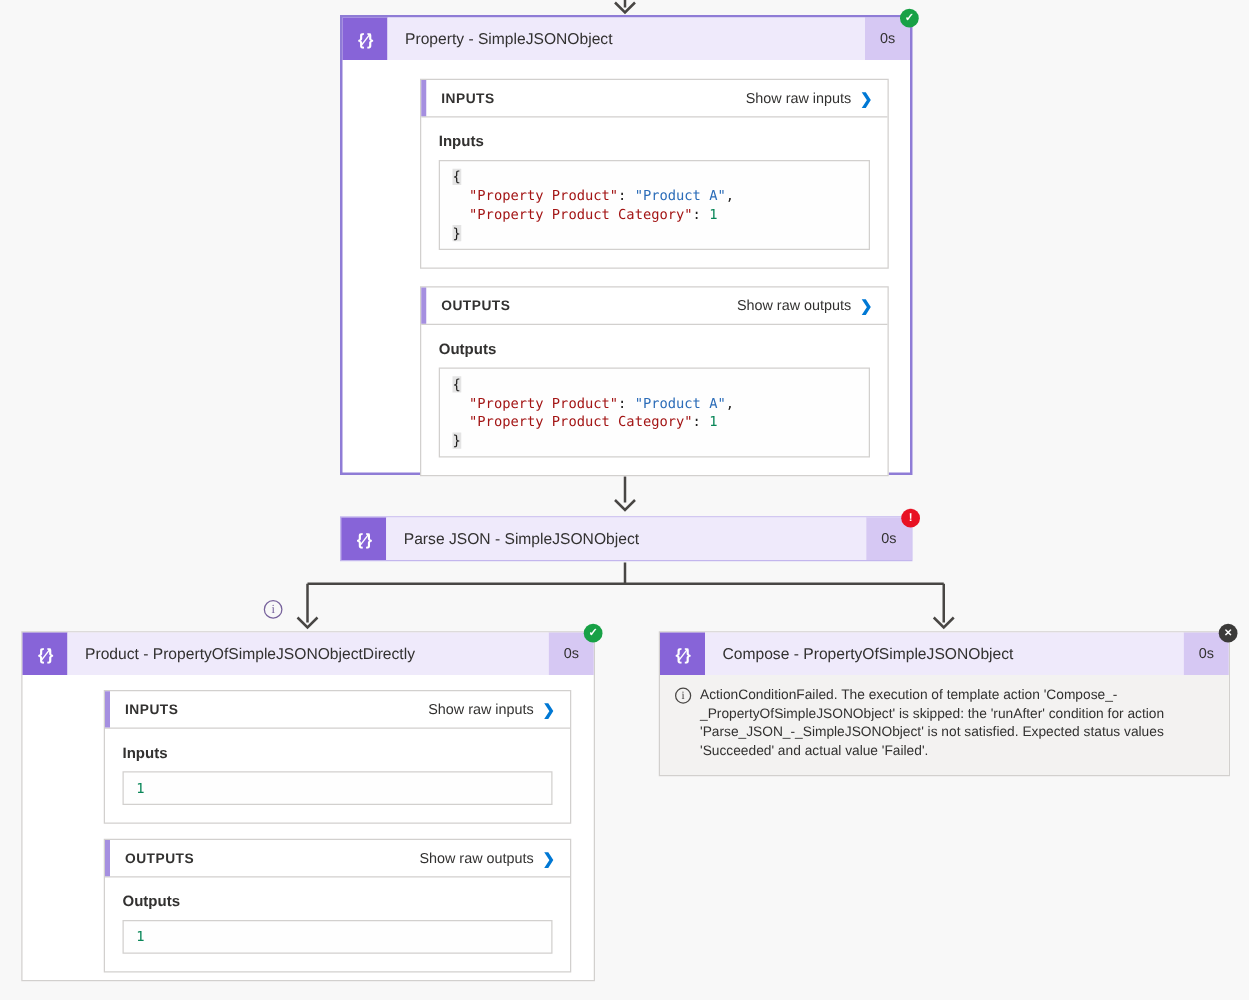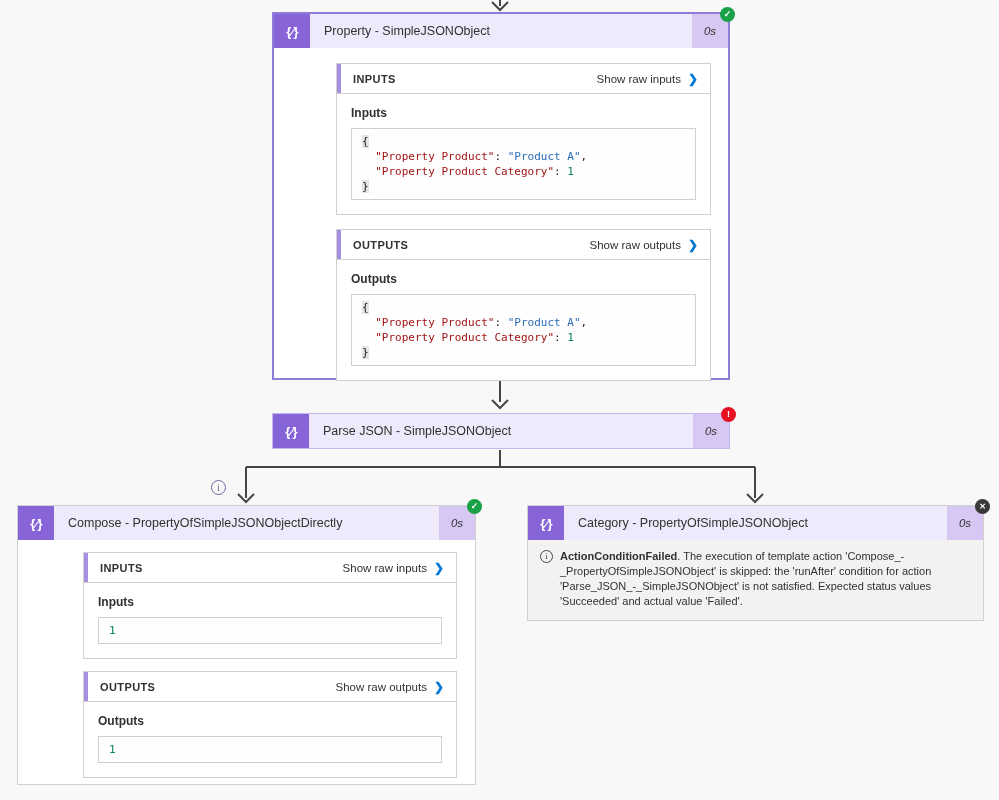--- a/index.html
+++ b/index.html
@@ -24,21 +24,21 @@
     font-size:13px; font-weight:600; letter-spacing:-1px;
   }
   .chip .sl { font-style:italic; margin:0 1px; }
   .htitle {
     flex:1; background:var(--accent-light,#efeafb); display:flex; align-items:center;
     padding-left:14px; font-size:12.5px; color:var(--text,#323130);
   }
   .dur {
     width:36px; flex:0 0 36px; background:var(--accent-dur,#d6c8f3);
     display:flex; align-items:center; justify-content:center;
-    font-size:11.5px; color:var(--text,#323130);font-style:italic;
+    font-size:11.5px; color:var(--text,#323130);
   }
 
   .badge {
     position:absolute; top:-7px; right:-7px; width:15px; height:15px;
     border-radius:50%; color:#fff; display:flex; align-items:center; justify-content:center;
     font-size:9px; font-weight:700; z-index:3; line-height:1;
   }
   .badge.ok   { background:var(--success,#18a146); }
   .badge.err  { background:var(--error,#e81123); }
   .badge.skip { background:var(--skipped,#3b3a39); }
@@ -73,21 +73,21 @@
   .err-body {
     background:var(--error-body-bg,#f3f2f1); padding:9px 14px 11px 12px;
     display:flex; gap:7px; font-size:11px; line-height:15px; color:var(--text,#323130);
     word-break:break-word;
   }
   .info-circ {
     flex:0 0 13px; width:13px; height:13px; border:1px solid #484644; border-radius:50%;
     font-size:9px; font-family:"Liberation Serif",serif; display:flex; align-items:center;
     justify-content:center; color:#484644; margin-top:1px;
   }
-  .err-text b { font-weight:700; }
+  .err-text b { font-weight:400; }
 
   .info-dot {
     position:absolute; left:211px; top:480px; width:15px; height:15px; z-index:2;
     border:1px solid #77629c; border-radius:50%; color:#77629c;
     font-size:10px; font-family:"Liberation Serif",serif;
     display:flex; align-items:center; justify-content:center; cursor:pointer;
   }
 </style>
 </head>
 <body>
@@ -171,21 +171,21 @@
   </section>
 
   <section class="card gray-b" style="left:17px; top:505px; width:459px; height:280px;">
     <div class="badge ok">✓</div>
     <header class="head">
       <span class="chip">
           <span>{</span>
           <span class="sl">∕</span>
           <span>}</span>
         </span>
-      <span class="htitle">Compose - PropertyOfSimpleJSONObjectDirectly</span>
+      <span class="htitle">Product - PropertyOfSimpleJSONObjectDirectly</span>
       <span class="dur">0s</span>
     </header>
     <div class="cbody" style="padding:12px 18px 0;">
       <div class="section" style="margin-bottom:12px;">
         <div class="sbar">
           <span class="stitle">INPUTS</span>
           <span class="rawlink">
             <span>Show raw inputs</span>
             <span class="chev">❯</span>
           </span>
@@ -216,21 +216,21 @@
   </section>
 
   <section class="card gray-b" style="left:527px; top:505px; width:457px;">
     <div class="badge skip" style="font-size:8px;">✕</div>
     <header class="head">
       <span class="chip">
           <span>{</span>
           <span class="sl">∕</span>
           <span>}</span>
         </span>
-      <span class="htitle">Category - PropertyOfSimpleJSONObject</span>
+      <span class="htitle">Compose - PropertyOfSimpleJSONObject</span>
       <span class="dur">0s</span>
     </header>
     <div class="err-body">
       <span class="info-circ">i</span>
       <span class="err-text"><b>ActionConditionFailed</b><span>. The execution of template action 'Compose_-_PropertyOfSimpleJSONObject' is skipped: the 'runAfter' condition for action 'Parse_JSON_-_SimpleJSONObject' is not satisfied. Expected status values 'Succeeded' and actual value 'Failed'.</span></span>
     </div>
   </section>
 
 </div>
 

